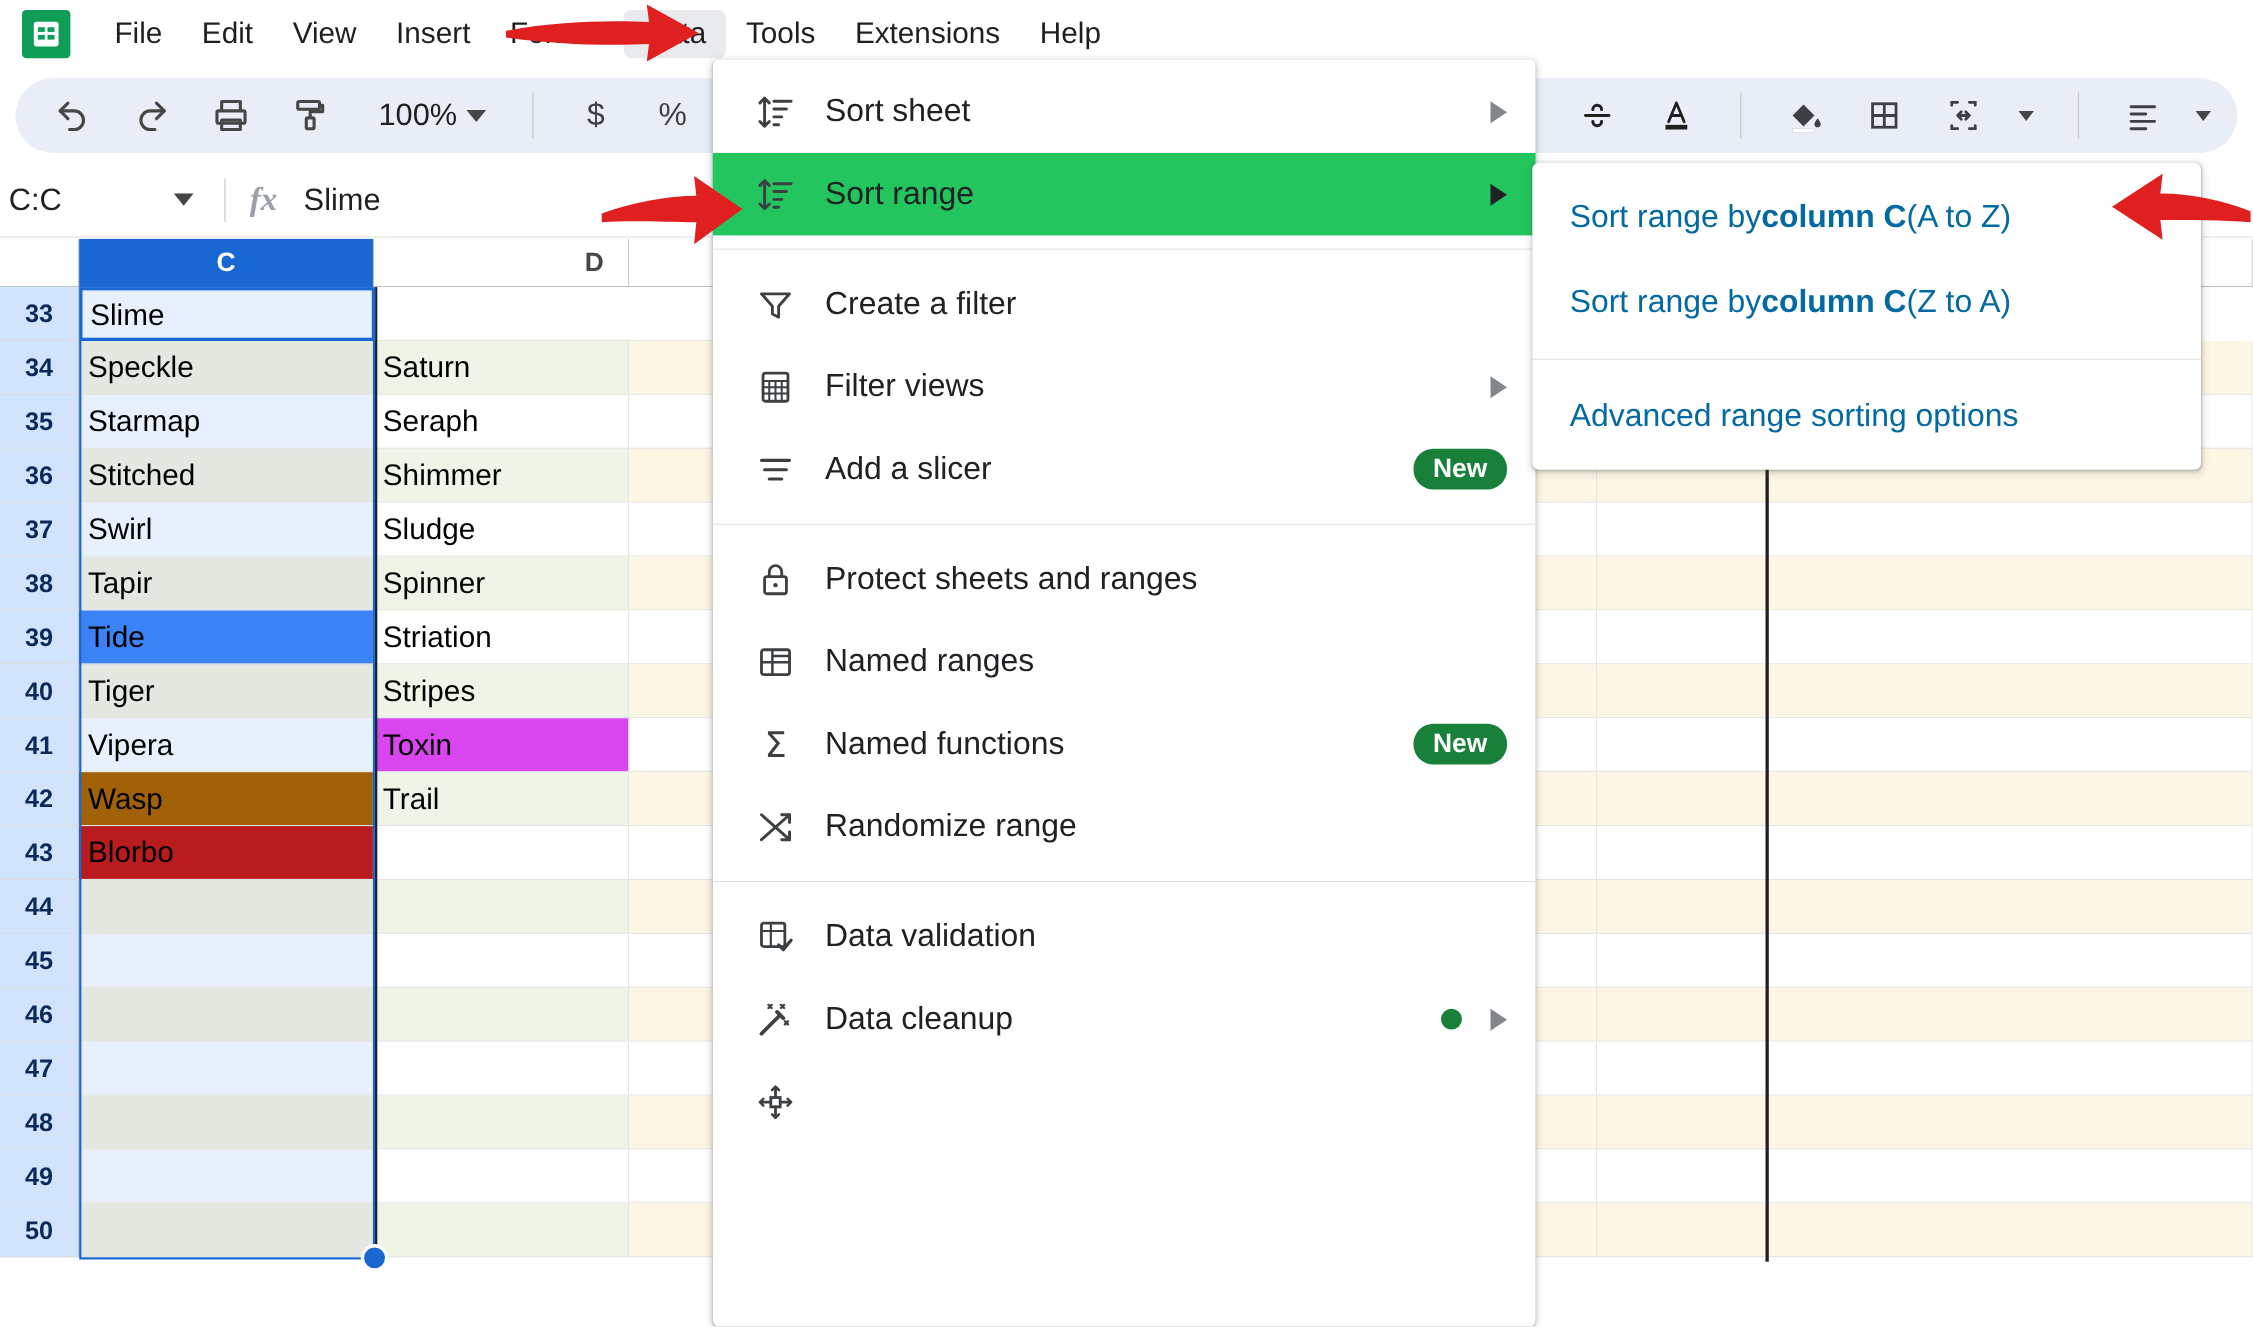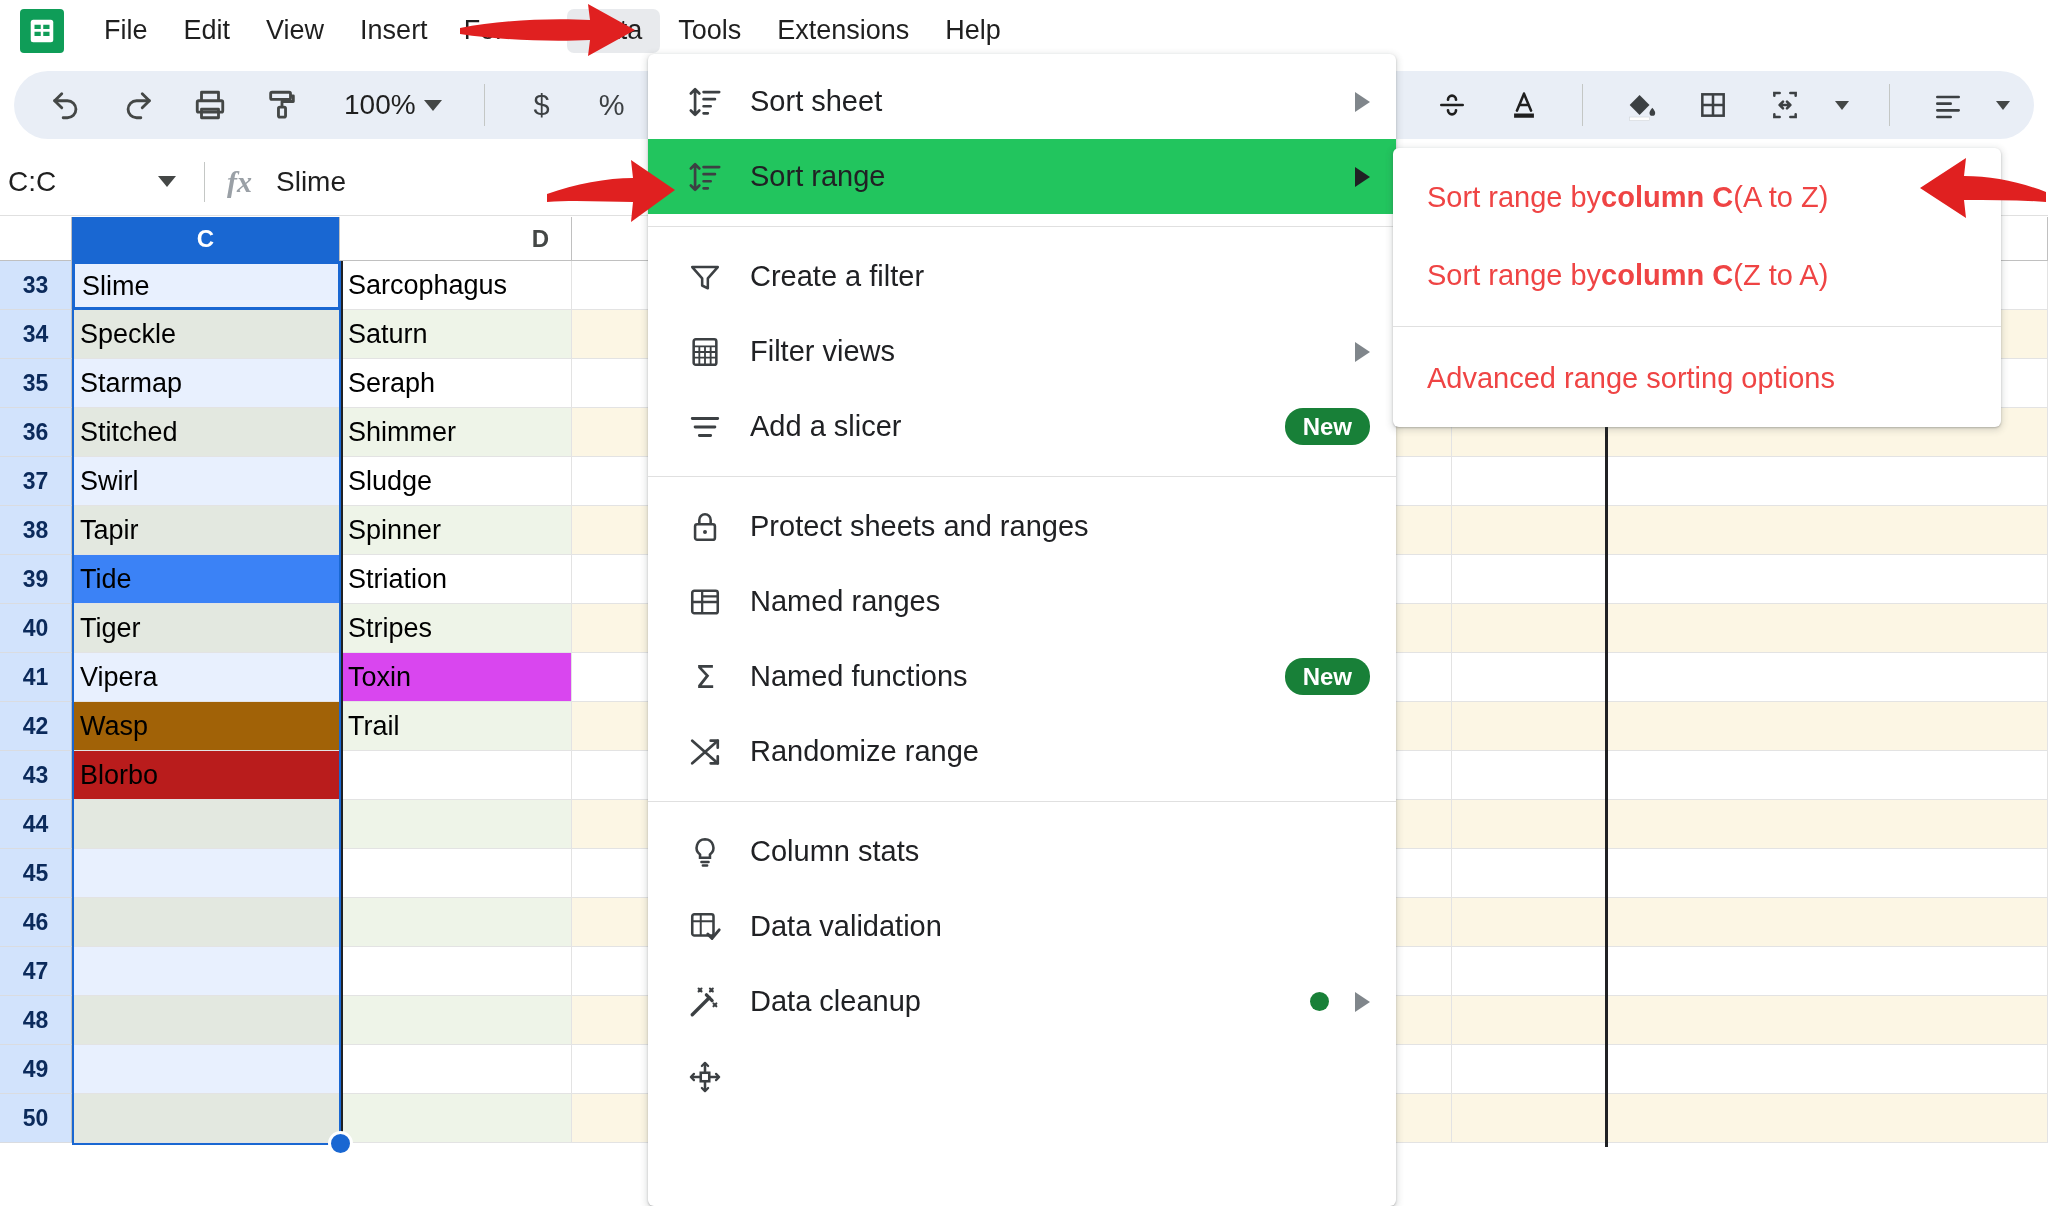--- a/index.html
+++ b/index.html
@@ -169,21 +169,21 @@
 
   
   .submenu {
     position: absolute; left: 1393px; top: 148px; width: 608px;
     background: #ffffff; border-radius: 6px;
     box-shadow: 0 2px 6px 2px rgba(60,64,67,.15), 0 1px 2px rgba(60,64,67,.3);
     padding: 10px 0; z-index: 40;
   }
   .smi {
     display: flex; align-items: center; height: 78px;
-    padding: 0 34px; font-size: 29px; color: #ef4444; white-space: nowrap;
+    padding: 0 34px; font-size: 29px; color: #0369a1; white-space: nowrap;
   }
   .smi b { font-weight: bold; }
 
   
   .redarrow { position: absolute; z-index: 60; pointer-events: none; }
 </style>
 </head>
 <body>
 
 <div id="root">
@@ -319,21 +319,20 @@
       <div class="ch-cell d-col" style="justify-content:flex-end;padding-right:22px;">D</div>
       <div class="ch-cell e-col"></div>
       <div class="ch-cell f-col"></div>
       <div class="ch-cell g-col"></div>
     </div>
 
     <div class="rows" id="rows-container">
         <div class="row">
           <div class="rh">33</div>
           <div class="cell c-col" style="background:#e8f0fe">Slime</div>
-          <div class="cell d-col" style="background:#ffffff">Sarcophagus</div>
           <div class="cell e-col" style="background:#ffffff"></div>
           <div class="cell f-col" style="background:#ffffff"></div>
           <div class="cell g-col" style="background:#ffffff"></div>
         </div>
         <div class="row">
           <div class="rh">34</div>
           <div class="cell c-col" style="background:#e3e8e0">Speckle</div>
           <div class="cell d-col" style="background:#eef4e8">Saturn</div>
           <div class="cell e-col" style="background:#fcf6e4"></div>
           <div class="cell f-col" style="background:#fcf6e4"></div>
@@ -560,29 +559,20 @@
             <path d="M3 4l18 16M21 4L3 20" fill="none" stroke="#3c4043" stroke-width="1.9" stroke-linecap="round"></path>
             <path d="M16 4h5v5M16 20h5v-5" fill="none" stroke="#3c4043" stroke-width="1.9" stroke-linecap="round" stroke-linejoin="round"></path>
           </svg>
         </span>
         <span class="mi-label">Randomize range</span>
       </div>
       <div class="mdiv"></div>
       <div class="mi">
         <span class="mi-icon">
           <svg width="34" height="34" viewBox="0 0 24 24">
-            <path d="M12 3a6 6 0 0 0-3.5 10.8V16h7v-2.2A6 6 0 0 0 12 3z" fill="none" stroke="#3c4043" stroke-width="1.8"></path>
-            <path d="M9.5 19h5M10.5 21.5h3" stroke="#3c4043" stroke-width="1.8" stroke-linecap="round"></path>
-          </svg>
-        </span>
-        <span class="mi-label">Column stats</span>
-      </div>
-      <div class="mi">
-        <span class="mi-icon">
-          <svg width="34" height="34" viewBox="0 0 24 24">
             <rect x="3" y="3" width="15" height="15" rx="1.5" fill="none" stroke="#3c4043" stroke-width="1.8"></rect>
             <path d="M3 8h15M9 3v15" stroke="#3c4043" stroke-width="1.4" fill="none"></path>
             <path d="M14 17l3 3 5-6" fill="none" stroke="#3c4043" stroke-width="2.1" stroke-linecap="round" stroke-linejoin="round"></path>
           </svg>
         </span>
         <span class="mi-label">Data validation</span>
       </div>
       <div class="mi">
         <span class="mi-icon">
           <svg width="34" height="34" viewBox="0 0 24 24">

